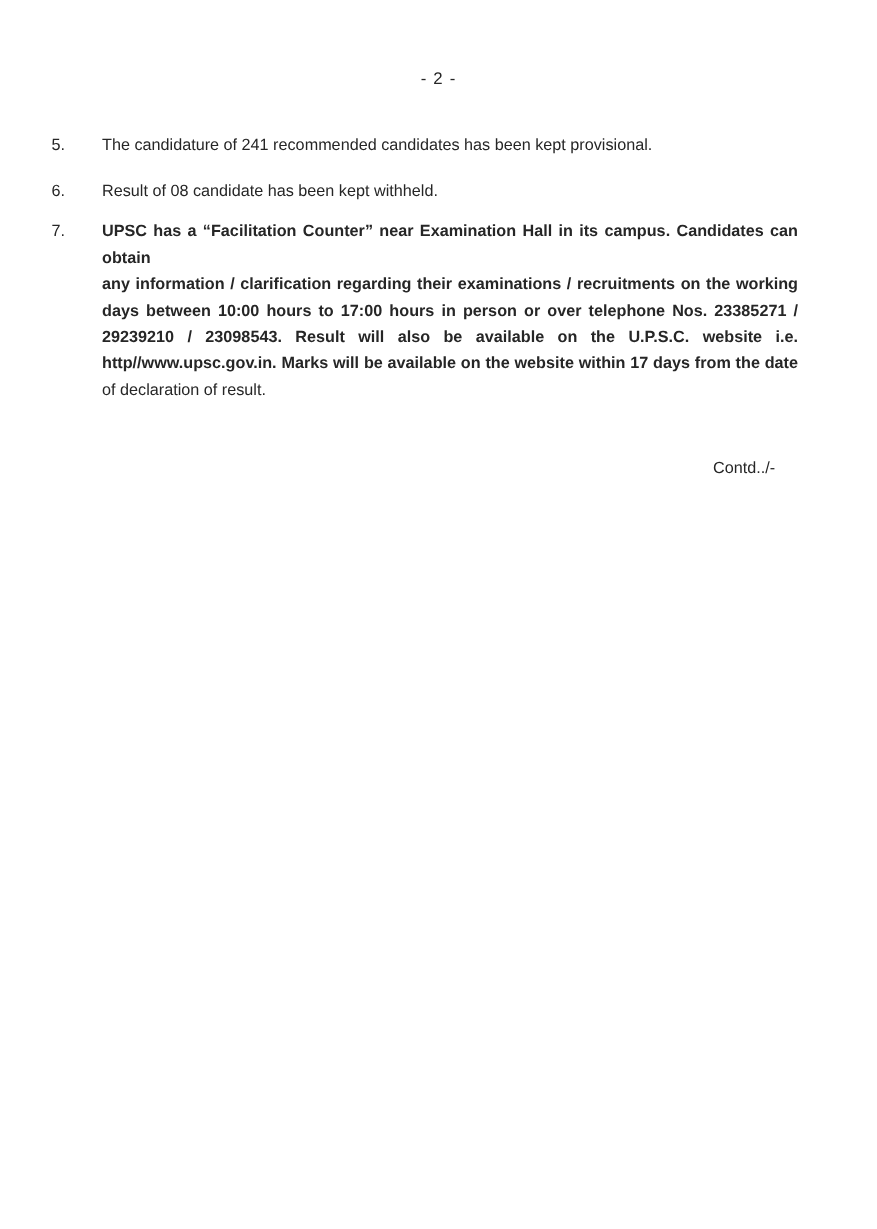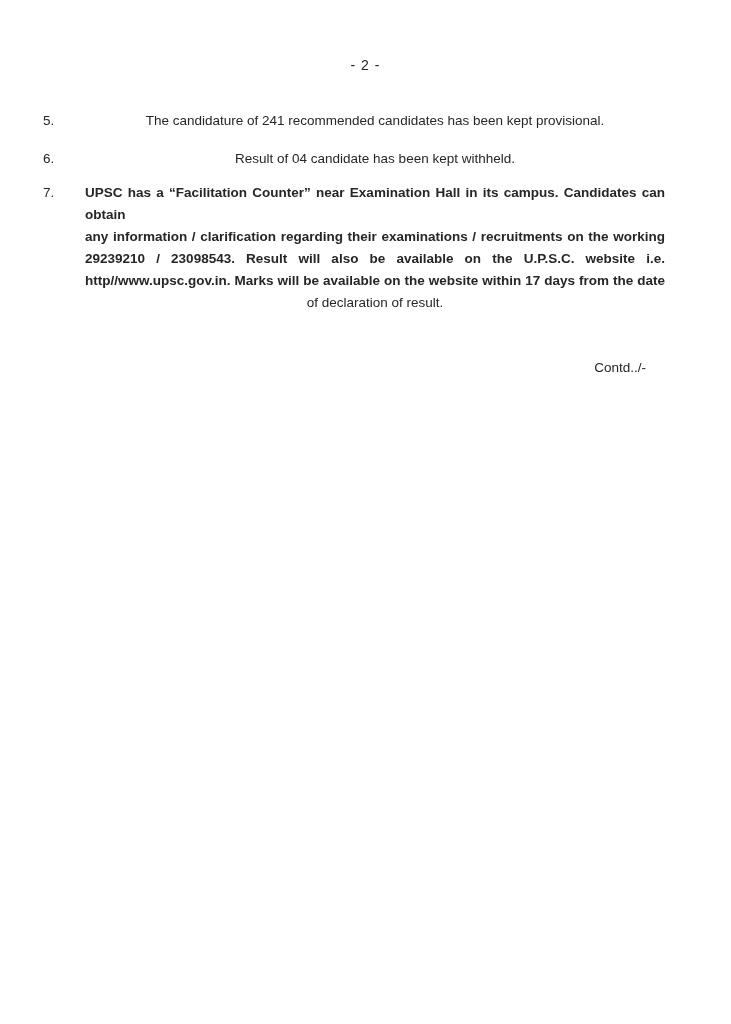--- a/index.html
+++ b/index.html
@@ -42,21 +42,21 @@
     line-height: 22px;
   }
   
   .jline {
     text-align: justify;
     text-align-last: justify;
     line-height: 22px;
     font-weight: bold;
   }
   .jline-last {
-    text-align: center;
+    text-align: left;
     line-height: 22px;
   }
   .contd {
     margin-top: 44px;
     padding-right: 85px;
     text-align: right;
     font-size: 13.5px;
     line-height: 20px;
     padding-left: 12px;
   }
@@ -73,29 +73,30 @@
     <div class="list-item">
       <div class="item-number">5.</div>
       <div class="item-text">
         <div class="jline-last">The candidature of 241 recommended candidates has been kept provisional.</div>
       </div>
     </div>
 
     <div class="list-item gap-md">
       <div class="item-number">6.</div>
       <div class="item-text">
-        <div class="jline-last">Result of 04 candidate has been kept withheld.</div>
+        <div class="jline-last">Result of 08 candidate has been kept withheld.</div>
       </div>
     </div>
 
     <div class="list-item gap-sm">
       <div class="item-number">7.</div>
       <div class="item-text">
         <div class="jline">UPSC has a “Facilitation Counter” near Examination Hall in its campus. Candidates can obtain</div>
         <div class="jline">any information / clarification regarding their examinations / recruitments on the working</div>
+        <div class="jline">days between 10:00 hours to 17:00 hours in person or over telephone Nos. 23385271 /</div>
         <div class="jline">29239210 / 23098543. Result will also be available on the U.P.S.C. website i.e.</div>
         <div class="jline">http//www.upsc.gov.in. Marks will be available on the website within 17 days from the date</div>
         <div class="jline-last">of declaration of result.</div>
       </div>
     </div>
 
   </div>
 
   <div class="contd">Contd../-</div>
 

